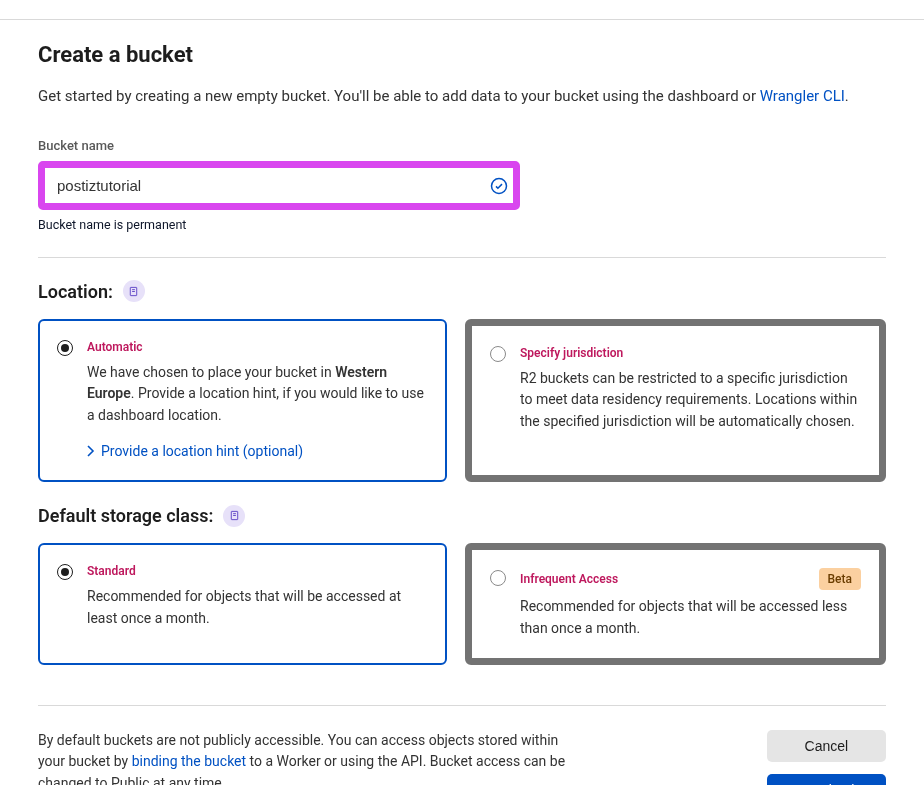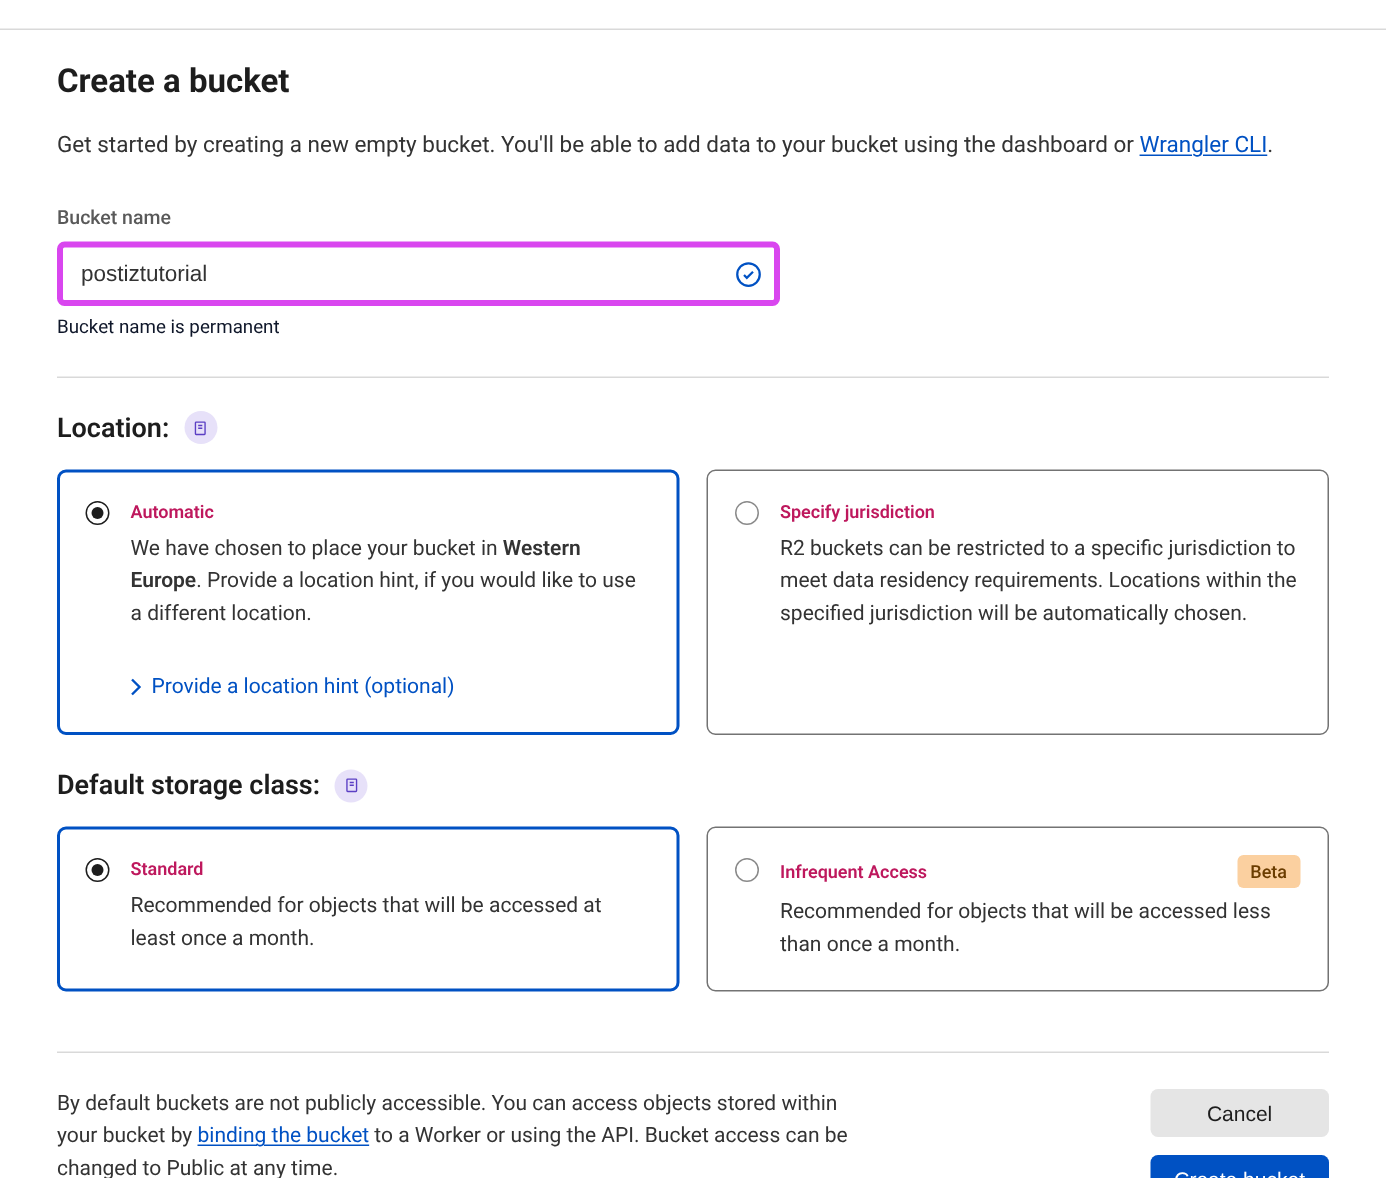--- a/index.html
+++ b/index.html
@@ -24,38 +24,37 @@
       margin-bottom: 14px;
       color: #1d1d1d;
     }
     .intro-text {
       font-size: 15px;
       color: #333;
       margin-bottom: 28px;
     }
     .link {
       color: #0051c3;
-      text-decoration: underline;
       text-underline-offset: 2px;
       cursor: pointer;
     }
     .field-label {
       font-size: 13px;
       color: #595959;
       font-weight: 500;
       margin-bottom: 6px;
     }
     .input-wrap {
       position: relative;
       width: 482px;
     }
     .text-input {
       width: 100%;
       padding: 9px 40px 9px 12px;
-      border: 4px solid #d946ef;
+      border: 7px solid #d946ef;
       border-radius: 5px;
       font-size: 15px;
       color: #333;
       outline: none;
     }
     .check-icon {
       position: absolute;
       right: 12px;
       top: 50%;
       transform: translateY(-50%);
@@ -92,21 +91,21 @@
       cursor: pointer;
     }
     .doc-badge svg { width: 11px; height: 11px; }
     .card-row {
       display: flex;
       gap: 18px;
       margin-bottom: 20px;
     }
     .option-card {
       flex: 1;
-      border: 1px solid #737373;
+      border: 7px solid #737373;
       border-radius: 6px;
       padding: 18px 18px 18px 18px;
       cursor: pointer;
       display: flex;
       gap: 14px;
       align-items: flex-start;
     }
     .option-card.selected {
       border: 2px solid #0051c3;
       padding: 17px 17px 17px 17px;
@@ -145,21 +144,21 @@
       font-weight: 600;
       color: #be185d;
     }
     .card-desc {
       font-size: 14px;
       color: #333;
       line-height: 1.55;
     }
     .card-desc b { font-weight: 600; }
     .hint-link {
-      margin-top: 27px;
+      margin-top: 14px;
       display: inline-flex;
       align-items: center;
       gap: 6px;
       color: #0051c3;
       font-size: 14px;
       cursor: pointer;
     }
     .hint-link svg { width: 8px; height: 12px; }
     .beta-badge {
       background: #fbd0a0;
@@ -247,21 +246,21 @@
   </div>
 
   <div class="card-row">
     <div class="option-card selected">
       <div class="radio"></div>
       <div class="card-body">
         <div class="card-title-row">
           <div class="card-title">Automatic</div>
         </div>
         <div class="card-desc">
-          <span>We have chosen to place your bucket in </span><b>Western Europe</b><span>. Provide a location hint, if you would like to use a different location.</span>
+          <span>We have chosen to place your bucket in </span><b>Western Europe</b><span>. Provide a location hint, if you would like to use a dashboard location.</span>
         </div>
         <div class="hint-link">
           <svg viewBox="0 0 8 12">
             <path d="M1 1l5 5-5 5" fill="none" stroke="#0051c3" stroke-width="1.6"></path>
           </svg>
           <span>Provide a location hint (optional)</span>
         </div>
       </div>
     </div>
 

